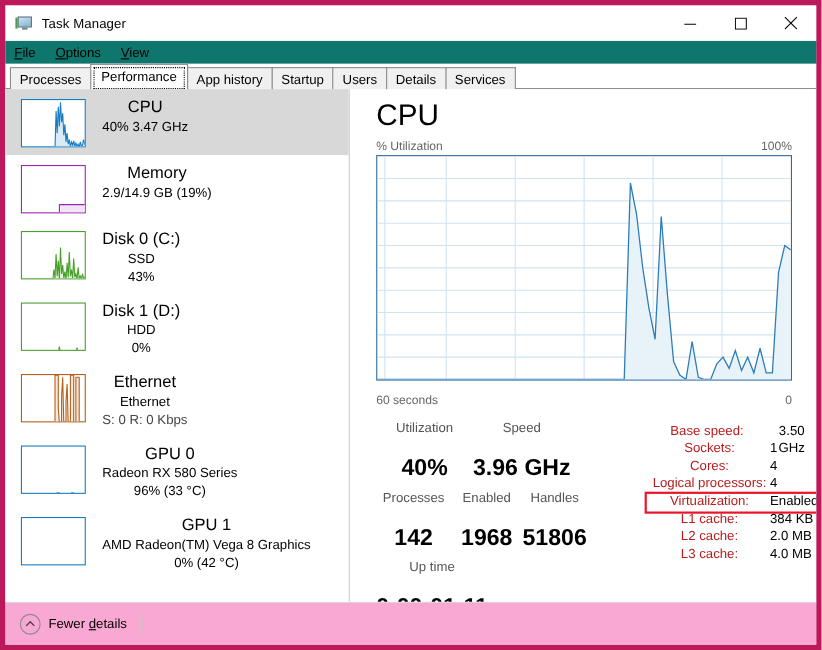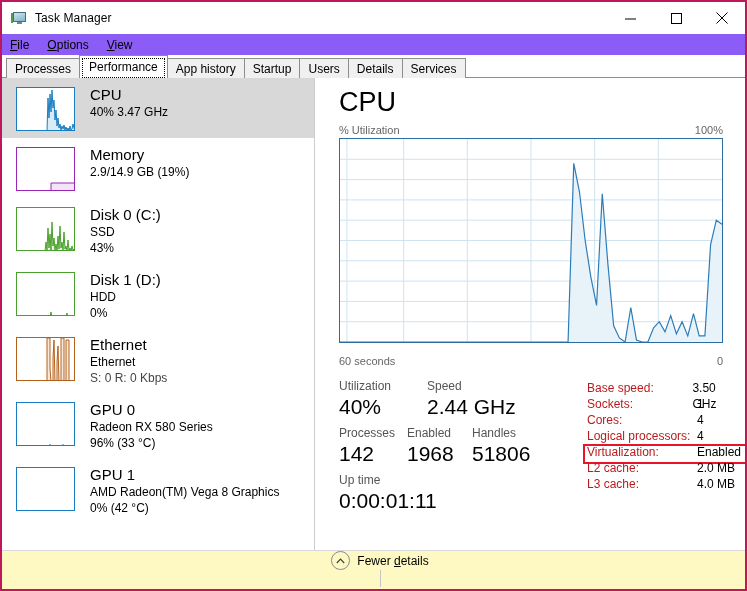--- a/index.html
+++ b/index.html
@@ -8,23 +8,24 @@
     width: 747px; height: 591px;
     overflow: hidden;
     background: #ffffff;
     font-family: "Liberation Sans", sans-serif;
     -webkit-font-smoothing: antialiased;
   }
   #window {
     position: relative;
     width: 747px; height: 591px;
     background: #ffffff;
-    border: 2px solid #be185d;
+    border: 5px solid #be185d;
     display: flex;
     flex-direction: column;
+    text-align: center;
   }
 
   
   #titlebar {
     height: 32px;
     min-height: 32px;
     display: flex;
     align-items: center;
     background: #ffffff;
     position: relative;
@@ -61,21 +62,21 @@
     display: flex; align-items: center; justify-content: center;
     background: transparent;
   }
   .winbtn svg { display:block; }
 
   
   #menubar {
     height: 21px; min-height: 21px;
     display: flex; align-items: center;
     padding-left: 8px;
-    background: #8b5cf6;
+    background: #0f766e;
     font-size: 12px; color: #000;
   }
   .menu-item { margin-right: 18px; cursor: default; }
   .menu-item u { text-decoration: underline; }
 
   
   #tabstrip {
     height: 23px; min-height: 23px;
     position: relative;
     display: flex; align-items: flex-end;
@@ -199,21 +200,21 @@
     margin-top: 12px;
     gap: 48px;
   }
   #stats-left { width: 200px; flex: 0 0 auto; }
   .stat-row { display: flex; margin-bottom: 6px; }
   .stat-cell { }
   .stat-cell .lbl {
     font-size: 12px; color: #555; line-height: 15px;
   }
   .stat-cell .val {
-    font-size: 21px; color: #000; line-height: 26px; font-weight: normal;
+    font-size: 21px; color: #000; line-height: 26px; font-weight: bold; margin-top: 16px;
   }
   #stats-right {
     flex: 1 1 auto;
     position: relative;
     padding-top: 1px;
   }
   .spec-row {
     display: flex;
     font-size: 12px;
     line-height: 16px;
@@ -230,22 +231,21 @@
     border: 2px solid #e8152a;
     pointer-events: none;
   }
 
   
   #statusbar {
     height: 39px; min-height: 39px;
     display: flex; align-items: center;
     padding-left: 13px;
     border-top: 1px solid #dadada;
-    background: #fef9c3;
-    flex-direction: column;
+    background: #f9a8d4;
   }
   #fewer {
     display: flex; align-items: center;
     font-size: 12px; color: #000;
   }
   #chev-circle {
     width: 19px; height: 19px; border-radius: 50%;
     border: 1px solid #8a8a8a;
     display: flex; align-items: center; justify-content: center;
     margin-right: 7px;
@@ -471,21 +471,21 @@
       <div id="stats">
 
         <div id="stats-left">
           <div class="stat-row">
             <div class="stat-cell" style="width:88px">
               <div class="lbl">Utilization</div>
               <div class="val">40%</div>
             </div>
             <div class="stat-cell">
               <div class="lbl">Speed</div>
-              <div class="val">2.44 GHz</div>
+              <div class="val">3.96 GHz</div>
             </div>
           </div>
           <div class="stat-row">
             <div class="stat-cell" style="width:68px">
               <div class="lbl">Processes</div>
               <div class="val">142</div>
             </div>
             <div class="stat-cell" style="width:65px">
               <div class="lbl">Enabled</div>
               <div class="val">1968</div>
@@ -519,20 +519,24 @@
           <div class="spec-row">
             <span class="k">Logical processors:</span>
             <span class="v">4</span>
           </div>
           <div class="spec-row">
             <span id="virt-highlight" style="border-color: rgb(232, 21, 42);"></span>
             <span class="k">Virtualization:</span>
             <span class="v">Enabled</span>
           </div>
           <div class="spec-row">
+            <span class="k">L1 cache:</span>
+            <span class="v">384 KB</span>
+          </div>
+          <div class="spec-row">
             <span class="k">L2 cache:</span>
             <span class="v">2.0 MB</span>
           </div>
           <div class="spec-row">
             <span class="k">L3 cache:</span>
             <span class="v">4.0 MB</span>
           </div>
         </div>
 
       </div>

